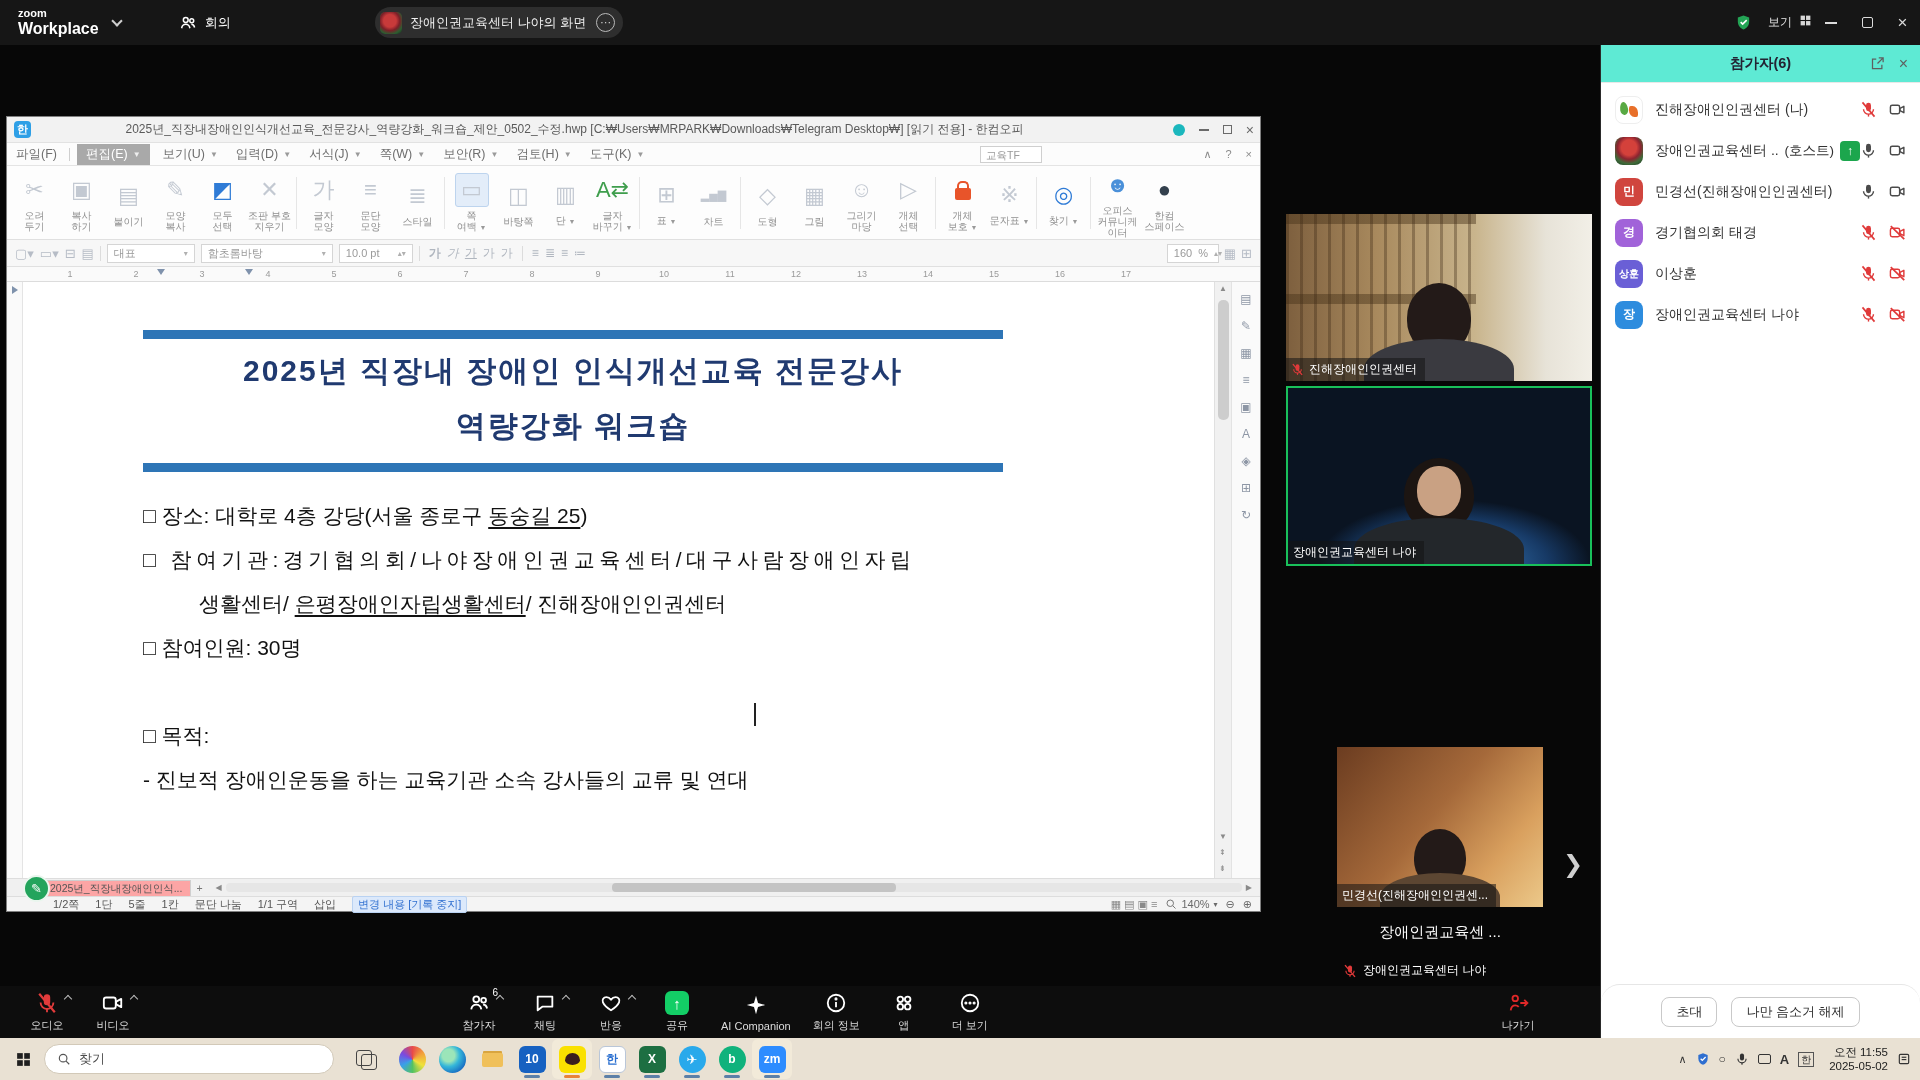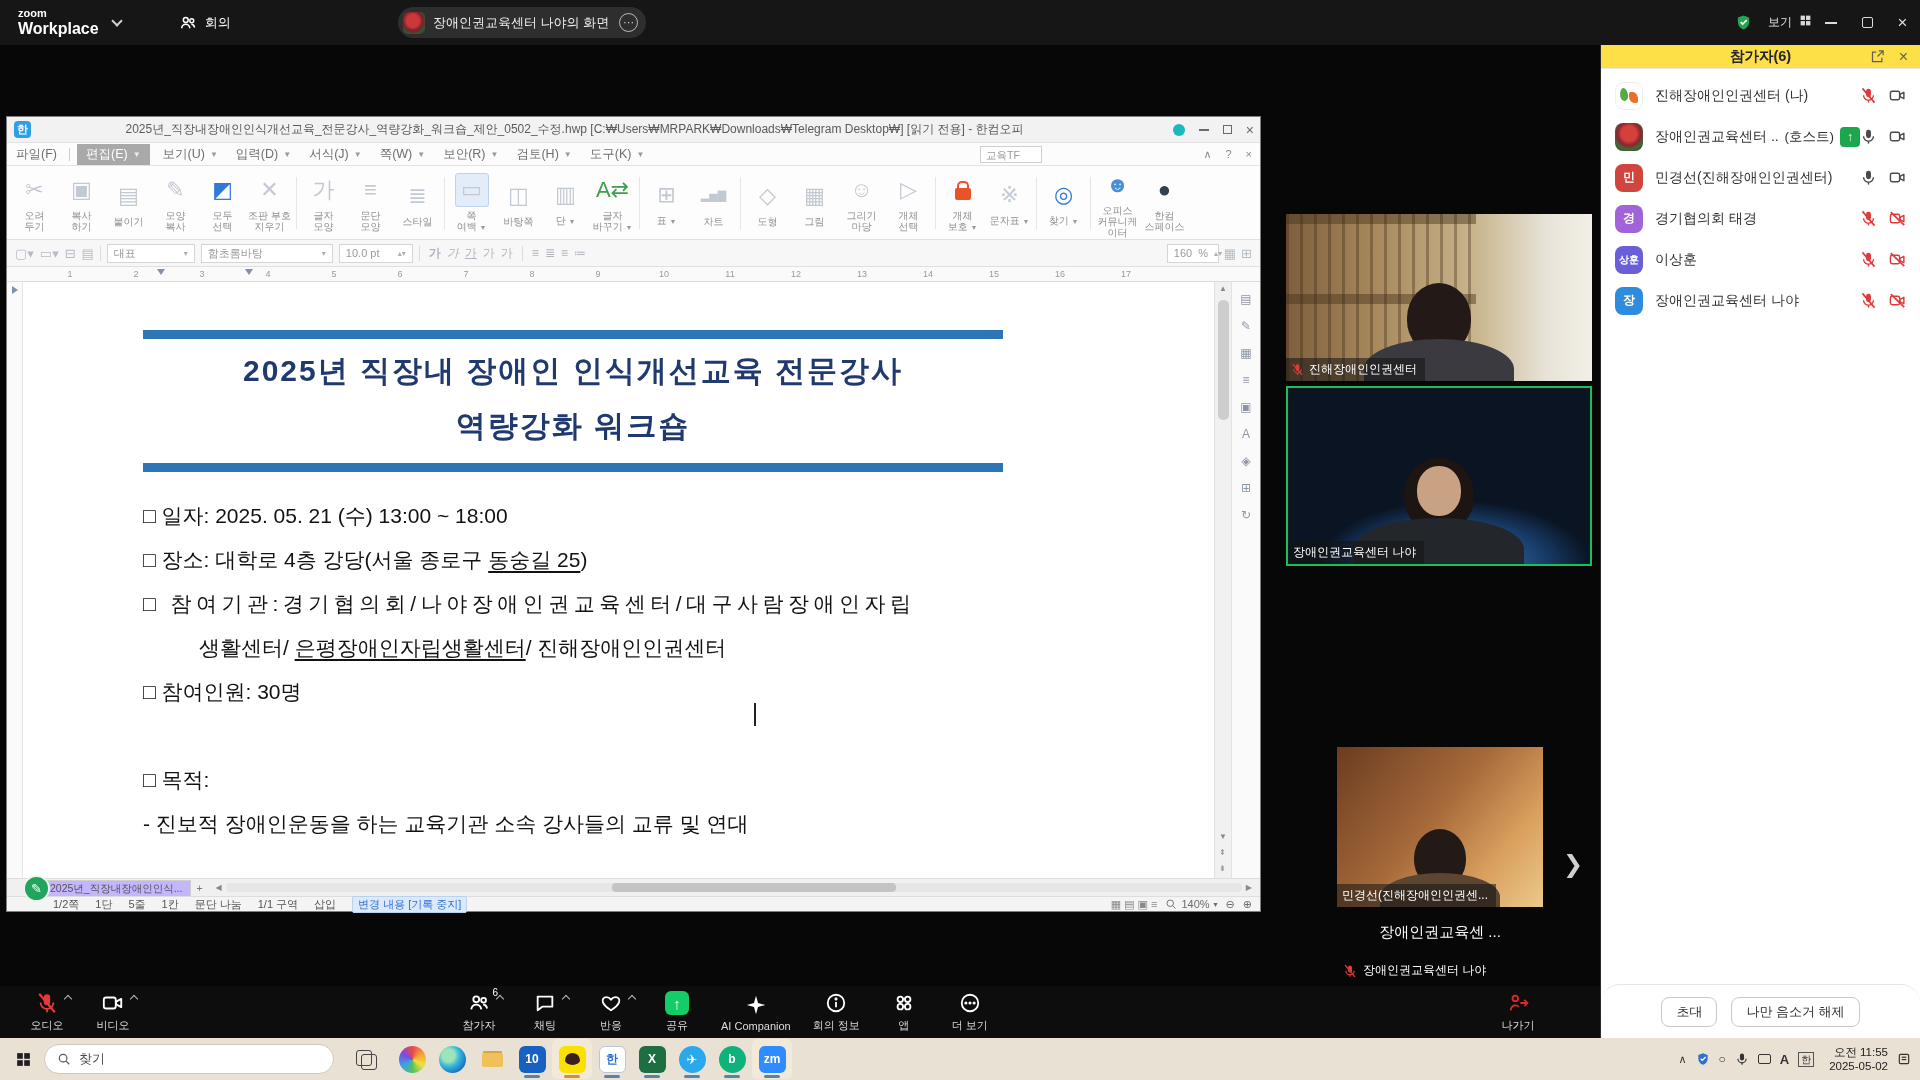--- a/index.html
+++ b/index.html
@@ -8,21 +8,21 @@
   .app { width:1920px; height:1080px; display:flex; flex-direction:column; }
 
   
   .topbar { height:45px; background:#161616; display:flex; align-items:center; position:relative; flex:0 0 auto; }
   .brand { display:flex; flex-direction:column; line-height:1; color:#fff; margin-left:18px; }
   .brand .b1 { font-size:11px; font-weight:600; }
   .brand .b2 { font-size:16px; font-weight:700; margin-top:2px; }
   .chev { width:8px; height:8px; border-right:2px solid #cfcfcf; border-bottom:2px solid #cfcfcf;
     transform:rotate(45deg); margin:0 0 4px 14px; }
   .meet-tab { display:flex; align-items:center; gap:8px; color:#fff; font-size:13px; margin-left:58px; }
-  .share-pill { position:absolute; left:398px; top:7px; height:31px; background:#2e2e2e; border-radius:17px;
+  .share-pill { position:absolute; left:375px; top:7px; height:31px; background:#2e2e2e; border-radius:17px;
     display:flex; align-items:center; gap:8px; padding:0 8px 0 5px; }
   .pill-avatar { width:22px; height:22px; border-radius:5px;
     background:radial-gradient(circle at 45% 40%, #c83a3a 0 35%, #7c1f28 55%, #2e5c31 75%, #15321c 100%); }
   .share-pill .ptxt { color:#f0f0f0; font-size:13px; }
   .pill-more { width:19px; height:19px; border:1.5px solid #b9b9b9; border-radius:50%; color:#cfcfcf;
     font-size:11px; line-height:16px; text-align:center; margin-left:2px; }
   .top-right { position:absolute; right:108px; top:0; height:45px; display:flex; align-items:center; gap:16px; color:#e6e6e6; }
   .top-right .view { display:flex; align-items:flex-start; gap:7px; font-size:12px; }
   .winbtns { position:absolute; right:0; width:108px; height:45px; display:flex; align-items:center;
     justify-content:space-around; color:#dcdcdc; }
@@ -100,21 +100,21 @@
   .du { text-decoration:underline; text-underline-offset:4px; }
   .caret-i { position:absolute; left:731px; top:421px; width:1.5px; height:23px; background:#222; }
   .vscroll { width:17px; background:#f1f1f1; border-left:1px solid #e0e0e0; display:flex; flex-direction:column; align-items:center; }
   .vs-arrow { font-size:8px; color:#8a8a8a; line-height:14px; }
   .vs-thumb { width:11px; height:120px; background:#cdcdcd; border-radius:5px; margin-top:4px; }
   .vs-bottom { margin-top:auto; display:flex; flex-direction:column; gap:2px; padding-bottom:2px; }
   .hwp-side { width:29px; background:#fafafa; border-left:1px solid #e3e3e3; display:flex; flex-direction:column; align-items:center; gap:13px; padding-top:10px; }
   .side-ic { font-size:12px; color:#8d96a5; }
 
   .hwp-tabbar { height:18px; background:#f0f0f0; border-top:1px solid #ddd; display:flex; align-items:center; font-size:10.5px; color:#555; }
-  .doc-tab { background:#c4b5fd; border:1px solid #cfcfcf; border-bottom:none; height:16px; line-height:15px; padding:0 8px; margin-left:34px; white-space:nowrap; }
+  .doc-tab { background:#fca5a5; border:1px solid #cfcfcf; border-bottom:none; height:16px; line-height:15px; padding:0 8px; margin-left:34px; white-space:nowrap; }
   .tab-plus { width:16px; text-align:center; color:#777; }
   .hscroll { flex:1; display:flex; align-items:center; margin:0 4px; }
   .hs-arrow { font-size:8px; color:#8a8a8a; padding:0 4px; }
   .hs-track { flex:1; height:9px; background:#e6e6e6; border-radius:4px; position:relative; }
   .hs-thumb { position:absolute; left:38%; width:28%; height:9px; background:#c4c4c4; border-radius:4px; }
 
   .hwp-status { height:15px; background:#f4f4f4; border-top:1px solid #ddd; display:flex; align-items:center; font-size:11px; color:#555; padding-left:46px; gap:16px; position:relative; }
   .stseg.hl { background:#dce9fb; color:#2f6fd0; border:1px solid #b9d2f2; padding:0 5px; border-radius:2px; }
   .status-right { position:absolute; right:8px; display:flex; align-items:center; gap:8px; color:#6a6a6a; }
   .status-right .vic { font-size:11px; color:#8a8a8a; }
@@ -162,21 +162,21 @@
   .zbtn.red .zico { color:#e23b3b; }
   .zbadge { position:absolute; top:-4px; right:-8px; font-size:10px; color:#fff; }
   .share-tile { width:24px; height:24px; border-radius:6px; background:#13ce66; color:#063; display:flex; align-items:center; justify-content:center; font-size:15px; font-weight:700; color:#ffffff; }
   .zgap { flex:0 0 300px; }
   .zspring { flex:1; }
   .leave-btn { margin-right:46px; }
   .leave-btn .zico { color:#e02828; }
 
   
   .panel { width:320px; background:#fff; border-left:1px solid #2a2a2a; display:flex; flex-direction:column; }
-  .panel-head { height:24px; background:#fde047; border-bottom:1px solid #e8e8e8; display:flex; align-items:center; position:relative; justify-content:center; }
+  .panel-head { height:38px; background:#5eead4; border-bottom:1px solid #e8e8e8; display:flex; align-items:center; position:relative; justify-content:center; }
   .panel-title { font-size:14.5px; font-weight:700; color:#232333; }
   .panel-head-ic { position:absolute; right:12px; display:flex; gap:14px; color:#5f5f5f; align-items:center; }
   .panel-head-ic .ic svg { width:15px; height:15px; }
   .plist { padding-top:6px; }
   .prow { height:41px; display:flex; align-items:center; padding:0 14px; }
   .pavatar { width:28px; height:28px; border-radius:8px; color:#fff; font-weight:700; font-size:12px;
     display:flex; align-items:center; justify-content:center; margin-right:12px; flex:0 0 auto; }
   .pavatar.small-text { font-size:10px; }
   .pavatar.logo { background:#fff; border:1px solid #eee; position:relative; }
   .pavatar.logo:before { content:""; position:absolute; left:4px; top:5px; width:8px; height:13px; background:#58a943; border-radius:50% 50% 50% 50%/60% 60% 40% 40%; transform:rotate(-8deg); }
@@ -523,21 +523,20 @@
             <div class="vruler">
                 <div class="vmark"></div>
               </div>
             <div class="pagewrap">
               <div class="page">
                 <div class="bluebar" style="margin-top:48px"></div>
                 <div class="doc-title t1">2025년 직장내 장애인 인식개선교육 전문강사</div>
                 <div class="doc-title t2">역량강화 워크숍</div>
                 <div class="bluebar"></div>
                 <div class="doc-lines" id="doc-lines">
-                    <div class="dline"><span>□ 일자: 2025. 05. 21 (수) 13:00 ~ 18:00</span></div>
                     <div class="dline"><span>□ 장소: 대학로 4층 강당(서울 종로구 </span><span class="du">동숭길 25</span><span>)</span></div>
                     <div class="dline spread"><span>□ 참여기관:경기협의회/나야장애인권교육센터/대구사람장애인자립</span></div>
                     <div class="dline indent"><span>생활센터/ </span><span class="du">은평장애인자립생활센터</span><span>/ 진해장애인인권센터</span></div>
                     <div class="dline"><span>□ 참여인원: 30명</span></div>
                     <div class="dline blank"></div>
                     <div class="dline"><span>□ 목적:</span></div>
                     <div class="dline"><span>  - 진보적 장애인운동을 하는 교육기관 소속 강사들의 교류 및 연대</span></div>
                   </div>
                 <div class="caret-i"></div>
               </div>

